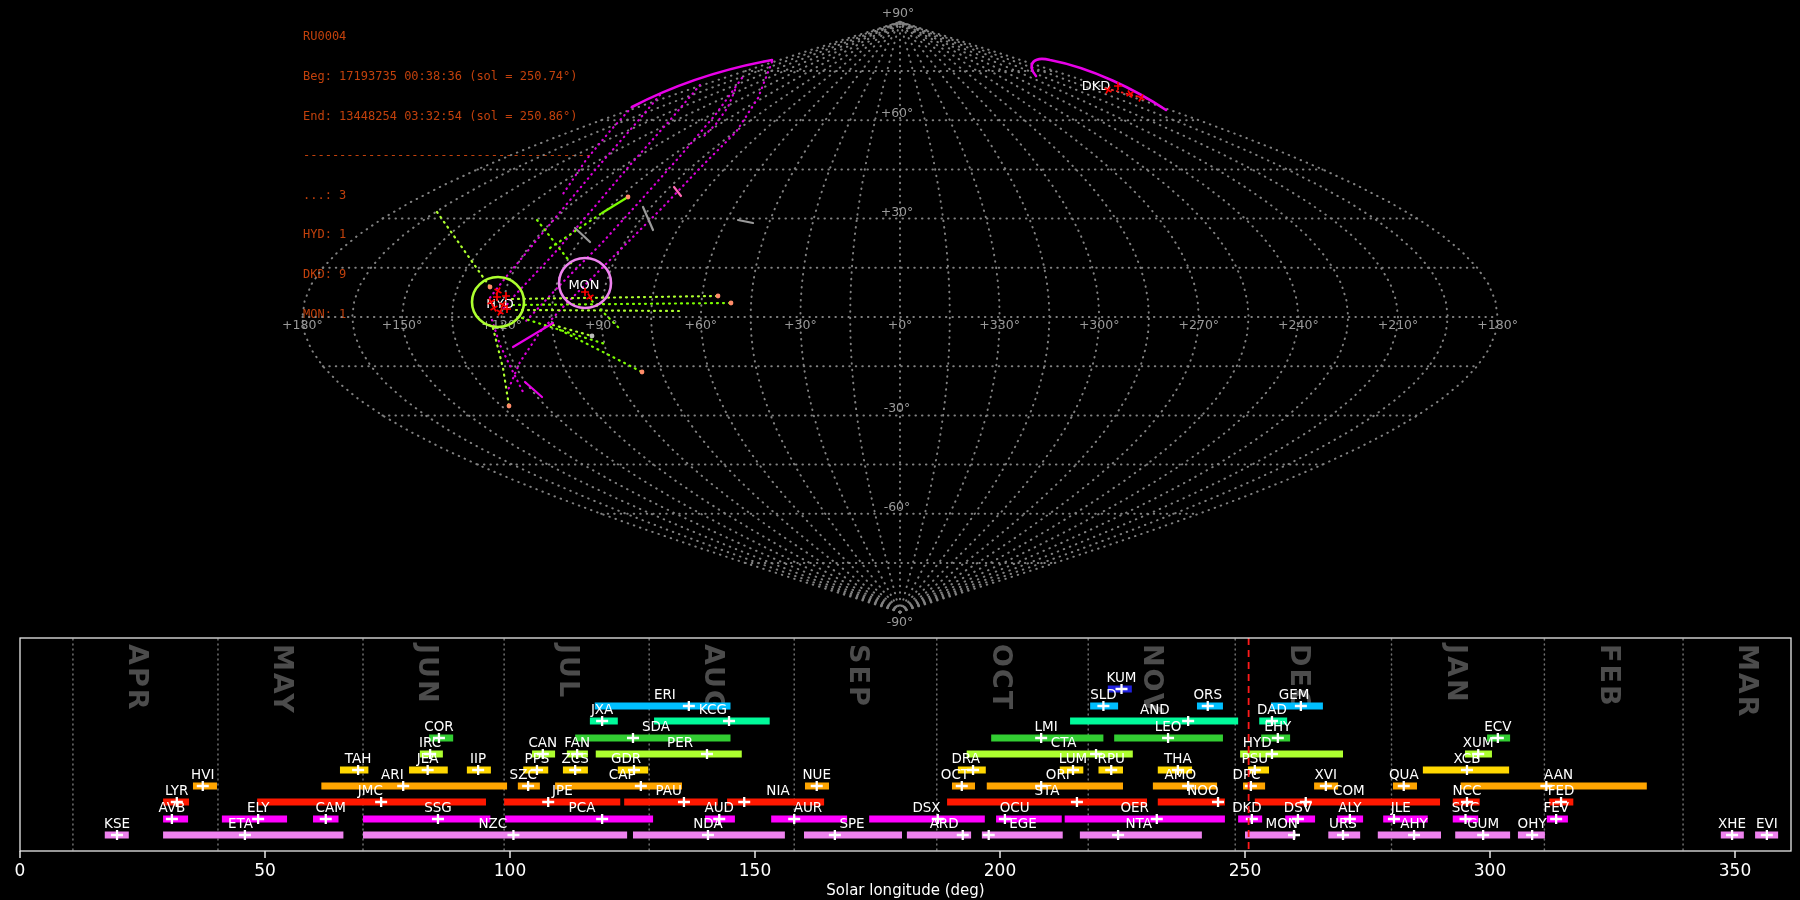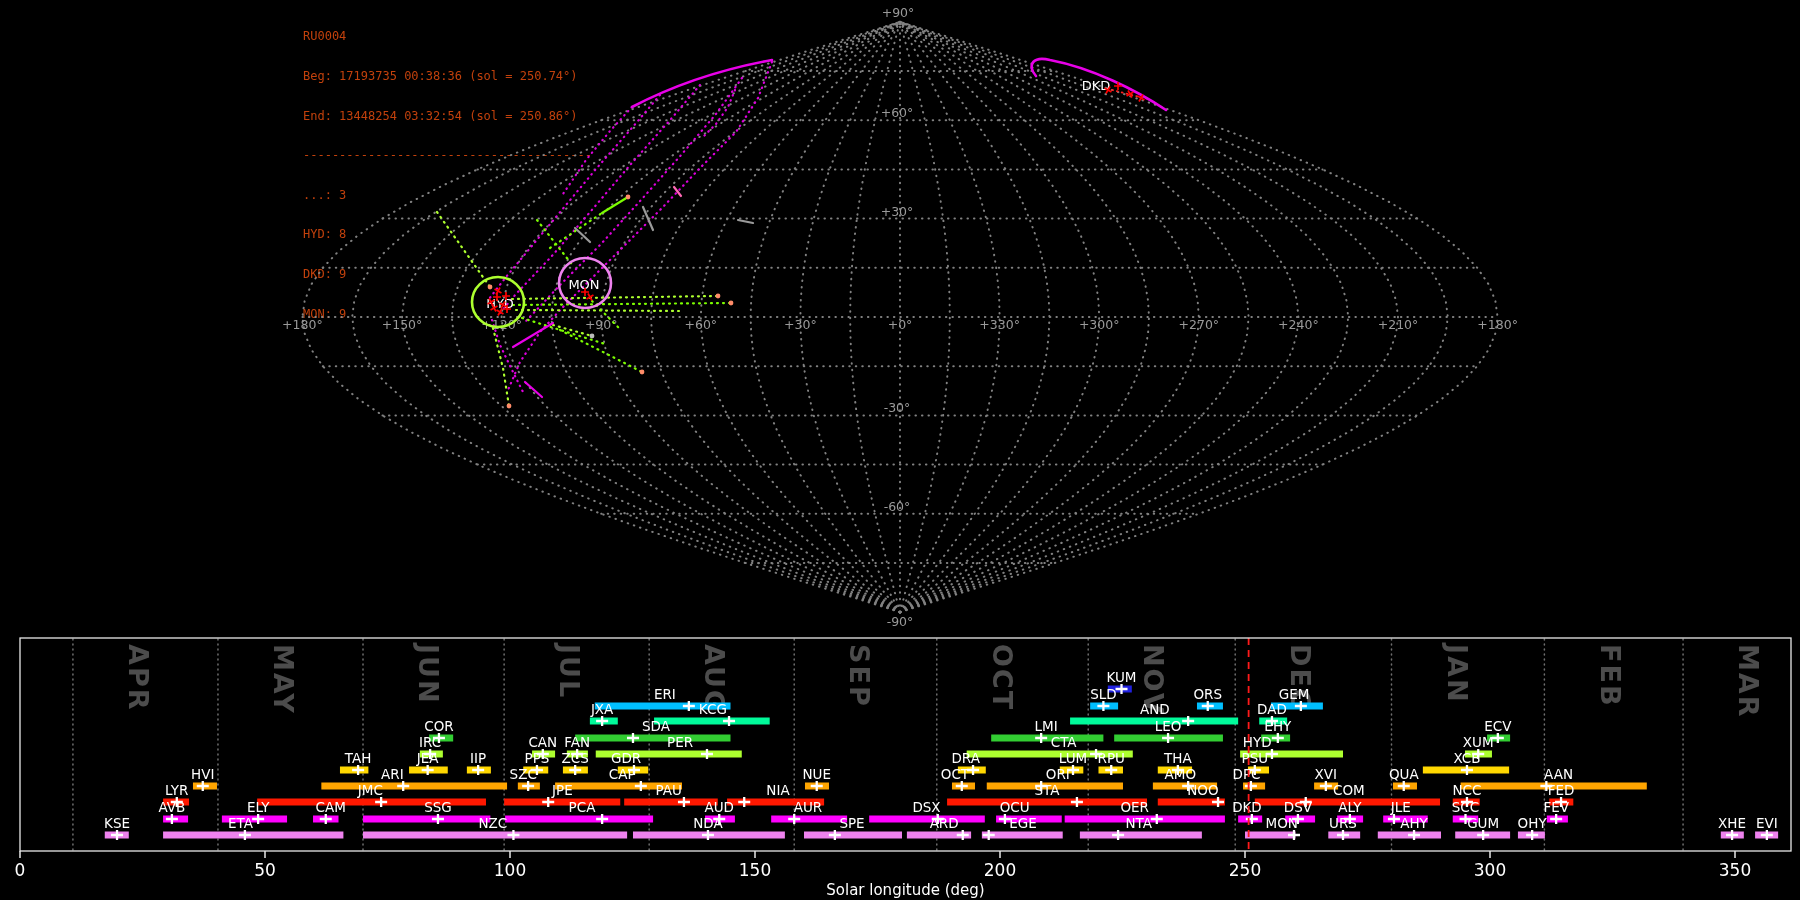--- a/index.html
+++ b/index.html
@@ -13,23 +13,23 @@
 </head>
 <body>
 
 <div class="page">
   <div class="hdr">
     <div>RU0004</div>
     <div>Beg: 17193735 00:38:36 (sol = 250.74°)</div>
     <div>End: 13448254 03:32:54 (sol = 250.86°)</div>
     <div>----------------------------------------</div>
     <div>...: 3</div>
-    <div>HYD: 8</div>
+    <div>HYD: 1</div>
     <div>DKD: 9</div>
-    <div>MON: 9</div>
+    <div>MON: 1</div>
   </div>
 
   <svg id="sky" width="1800" height="640" viewBox="0 0 1800 640" style="position:absolute;left:0;top:0;">
       <g stroke="#8f8f8f" fill="none" stroke-width="2" stroke-linecap="round" stroke-dasharray="0.5 6" opacity="0.9">
         <path d="M900,612.2 L952.0842718660006,595.8 L1003.7721509737576,579.4 L1054.6702613532664,563 L1104.3912376514197,546.6 L1152.556673216242,530.2 L1198.8000000000002,513.8 L1242.7692783633852,497.4 L1284.129875548676,481 L1322.5670124370808,464.6 L1357.7881592079013,448.2 L1389.5252616671014,431.8 L1417.5367813015805,415.4 L1441.609533533102,399 L1461.560310181659,382.6 L1477.2372737903472,366.2 L1488.5211132000954,349.8 L1495.3259515796271,333.4 L1497.6,317 L1495.3259515796271,300.6 L1488.5211132000954,284.2 L1477.2372737903472,267.8 L1461.560310181659,251.4 L1441.609533533102,235 L1417.5367813015805,218.60000000000002 L1389.5252616671014,202.2 L1357.7881592079013,185.8 L1322.5670124370808,169.4 L1284.129875548676,153 L1242.7692783633852,136.60000000000002 L1198.8000000000002,120.20000000000002 L1152.556673216242,103.80000000000001 L1104.3912376514197,87.4 L1054.6702613532664,71.00000000000003 L1003.7721509737576,54.60000000000002 L952.0842718660006,38.19999999999999 L900,21.80000000000001"></path>
         <path d="M900,612.2 L947.7439158771672,595.8 L995.1244717259444,579.4 L1041.781072907161,563 L1087.3586345138015,546.6 L1131.5102837815552,530.2 L1173.9,513.8 L1214.2051718331031,497.4 L1252.1190525862862,481 L1287.3530947339907,464.6 L1319.639145940576,448.2 L1348.7314898615095,431.8 L1374.4087161931154,415.4 L1396.4754057386767,399 L1414.7636176665205,382.6 L1429.1341676411516,366.2 L1439.4776871000877,349.8 L1445.7154556146581,333.4 L1447.8,317 L1445.7154556146581,300.6 L1439.4776871000877,284.2 L1429.1341676411516,267.8 L1414.7636176665205,251.4 L1396.4754057386767,235 L1374.4087161931154,218.60000000000002 L1348.7314898615095,202.2 L1319.639145940576,185.8 L1287.3530947339907,169.4 L1252.1190525862862,153 L1214.2051718331031,136.60000000000002 L1173.9,120.20000000000002 L1131.5102837815552,103.80000000000001 L1087.3586345138015,87.4 L1041.781072907161,71.00000000000003 L995.1244717259444,54.60000000000002 L947.7439158771672,38.19999999999999 L900,21.80000000000001"></path>
         <path d="M900,612.2 L943.4035598883338,595.8 L986.4767924781313,579.4 L1028.8918844610553,563 L1070.326031376183,546.6 L1110.4638943468683,530.2 L1149,513.8 L1185.641065302821,497.4 L1220.1082296238965,481 L1252.1391770309006,464.6 L1281.490132673251,448.2 L1307.937718055918,431.8 L1331.2806510846503,415.4 L1351.3412779442517,399 L1367.9669251513824,382.6 L1381.031061491956,366.2 L1390.4342610000795,349.8 L1396.1049596496894,333.4 L1398,317 L1396.1049596496894,300.6 L1390.4342610000795,284.2 L1381.031061491956,267.8 L1367.9669251513824,251.4 L1351.3412779442517,235 L1331.2806510846503,218.60000000000002 L1307.937718055918,202.2 L1281.490132673251,185.8 L1252.1391770309006,169.4 L1220.1082296238965,153 L1185.641065302821,136.60000000000002 L1149,120.20000000000002 L1110.4638943468683,103.80000000000001 L1070.326031376183,87.4 L1028.8918844610553,71.00000000000003 L986.4767924781313,54.60000000000002 L943.4035598883338,38.19999999999999 L900,21.80000000000001"></path>
         <path d="M900,612.2 L939.0632038995004,595.8 L977.8291132303182,579.4 L1016.0026960149498,563 L1053.2934282385647,546.6 L1089.4175049121814,530.2 L1124.1000000000001,513.8 L1157.076958772539,497.4 L1188.097406661507,481 L1216.9252593278106,464.6 L1243.3411194059258,448.2 L1267.143946250326,431.8 L1288.1525859761855,415.4 L1306.2071501498265,399 L1321.1702326362442,382.6 L1332.9279553427605,366.2 L1341.3908349000717,349.8 L1346.4944636847204,333.4 L1348.2,317 L1346.4944636847204,300.6 L1341.3908349000717,284.2 L1332.9279553427605,267.8 L1321.1702326362442,251.4 L1306.2071501498265,235 L1288.1525859761855,218.60000000000002 L1267.143946250326,202.2 L1243.3411194059258,185.8 L1216.9252593278106,169.4 L1188.097406661507,153 L1157.076958772539,136.60000000000002 L1124.1000000000001,120.20000000000002 L1089.4175049121814,103.80000000000001 L1053.2934282385647,87.4 L1016.0026960149498,71.00000000000003 L977.8291132303182,54.60000000000002 L939.0632038995004,38.19999999999999 L900,21.80000000000001"></path>
         <path d="M900,612.2 L934.722847910667,595.8 L969.181433982505,579.4 L1003.1135075688443,563 L1036.2608251009465,546.6 L1068.3711154774946,530.2 L1099.2,513.8 L1128.5128522422567,497.4 L1156.0865836991172,481 L1181.7113416247205,464.6 L1205.1921061386008,448.2 L1226.3501744447344,431.8 L1245.0245208677204,415.4 L1261.0730223554012,399 L1274.3735401211059,382.6 L1284.8248491935647,366.2 L1292.3474088000637,349.8 L1296.8839677197514,333.4 L1298.4,317 L1296.8839677197514,300.6 L1292.3474088000637,284.2 L1284.8248491935647,267.8 L1274.3735401211059,251.4 L1261.0730223554012,235 L1245.0245208677204,218.60000000000002 L1226.3501744447344,202.2 L1205.1921061386008,185.8 L1181.7113416247205,169.4 L1156.0865836991172,153 L1128.5128522422567,136.60000000000002 L1099.2,120.20000000000002 L1068.3711154774946,103.80000000000001 L1036.2608251009465,87.4 L1003.1135075688443,71.00000000000003 L969.181433982505,54.60000000000002 L934.722847910667,38.19999999999999 L900,21.80000000000001"></path>
         <path d="M900,612.2 L930.3824919218337,595.8 L960.5337547346919,579.4 L990.2243191227387,563 L1019.2282219633281,546.6 L1047.324726042808,530.2 L1074.3,513.8 L1099.9487457119747,497.4 L1124.0757607367277,481 L1146.4974239216303,464.6 L1167.0430928712758,448.2 L1185.5564026391426,431.8 L1201.8964557592553,415.4 L1215.9388945609762,399 L1227.5768476059677,382.6 L1236.7217430443693,366.2 L1243.3039827000557,349.8 L1247.2734717547823,333.4 L1248.6,317 L1247.2734717547823,300.6 L1243.3039827000557,284.2 L1236.7217430443693,267.8 L1227.5768476059677,251.4 L1215.9388945609762,235 L1201.8964557592553,218.60000000000002 L1185.5564026391426,202.2 L1167.0430928712758,185.8 L1146.4974239216303,169.4 L1124.0757607367277,153 L1099.9487457119747,136.60000000000002 L1074.3,120.20000000000002 L1047.324726042808,103.80000000000001 L1019.2282219633281,87.4 L990.2243191227387,71.00000000000003 L960.5337547346919,54.60000000000002 L930.3824919218337,38.19999999999999 L900,21.80000000000001"></path>

